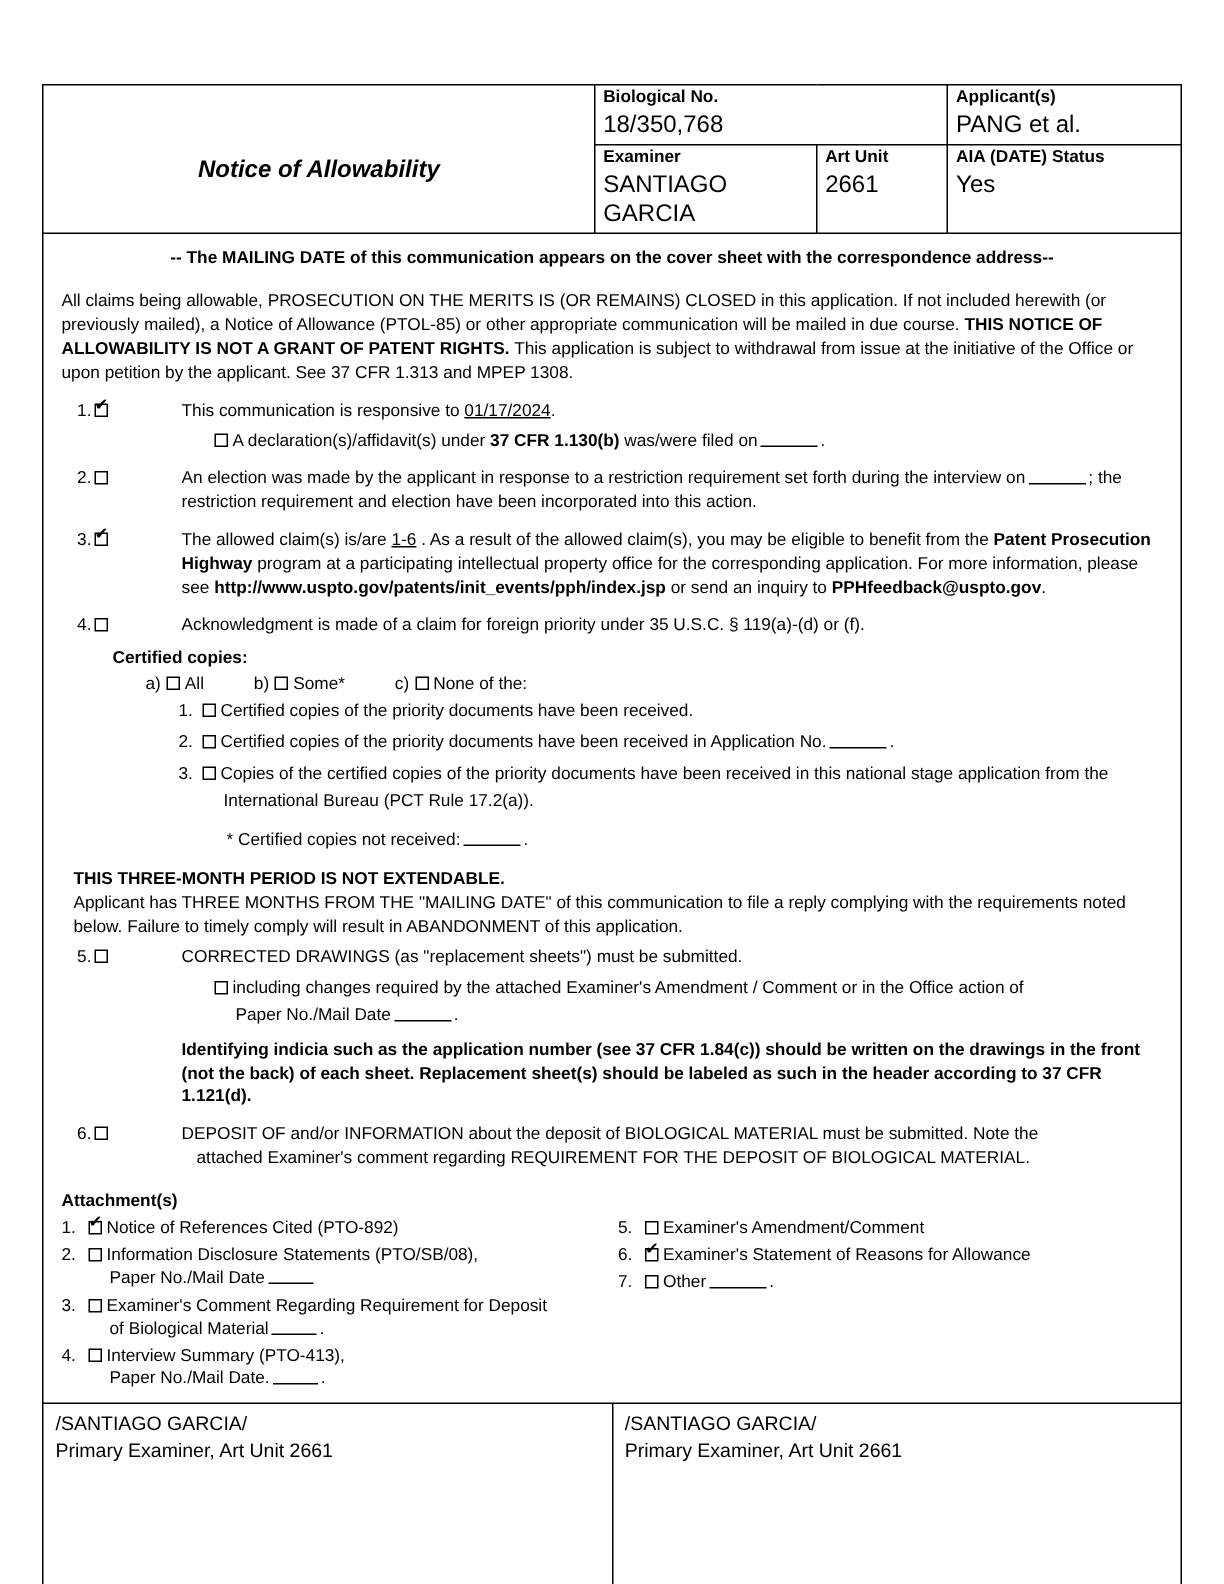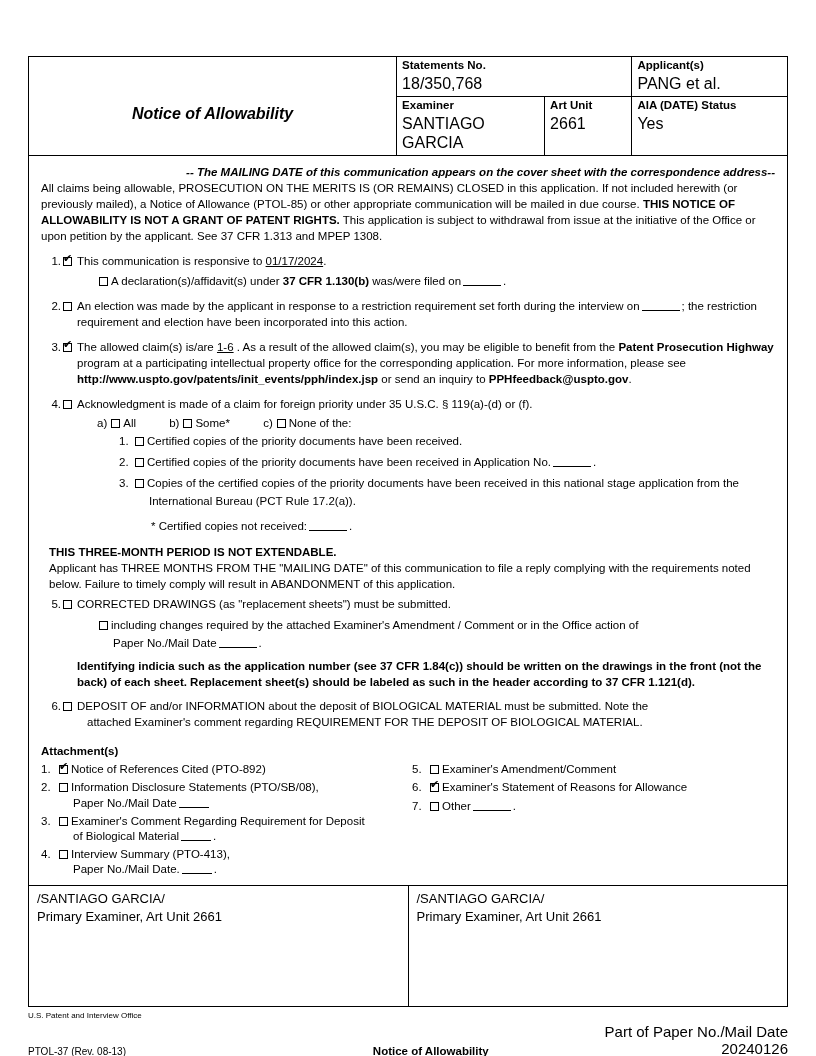--- a/index.html
+++ b/index.html
@@ -61,25 +61,24 @@
   }
 
   
   .body-box {
     border: 1px solid #000;
     border-top: none;
     padding: 10px 12px 8px 12px;
     box-sizing: border-box;
   }
   .center-italic-bold {
-    text-align: right;
-    font-style: italic;
+    text-align: center;
     font-weight: bold;
     font-size: 11.5px;
-    margin-bottom: 3px;
+    margin-bottom: 16px;
   }
   p.para {
     margin: 0 0 2px 0;
     line-height: 1.38;
     font-size: 11.5px;
   }
   b { font-weight: bold; }
   u { text-decoration: underline; }
 
   
@@ -123,20 +122,21 @@
     width: 20px;
     flex: 0 0 20px;
     text-align: right;
     padding-right: 2px;
   }
   .item .bx {
     flex: 0 0 14px;
   }
   .item .txt {
     flex: 1 1 auto;
+    margin-left: 44px;
   }
   .sub {
     margin-top: 5px;
     margin-left: 22px;
     line-height: 1.38;
   }
 
   .cert-head {
     font-weight: bold;
     margin-top: 8px;
@@ -226,21 +226,21 @@
       <colgroup>
         <col style="width:48.5%">
         <col style="width:19.5%">
         <col style="width:11.5%">
         <col style="width:20.5%">
       </colgroup>
       <tbody>
           <tr>
         <td rowspan="2" class="hdr-title">Notice of Allowability</td>
         <td colspan="2">
-          <span class="lbl">Statements No.</span>
+          <span class="lbl">Biological No.</span>
           <span class="val">18/350,768</span>
         </td>
         <td>
           <span class="lbl">Applicant(s)</span>
           <span class="val">PANG et al.</span>
         </td>
       </tr>
       <tr>
         <td colspan="1">
           <span class="lbl">Examiner</span>
@@ -291,20 +291,21 @@
           <span>The allowed claim(s) is/are </span><u>1-6</u><span> . As a result of the allowed claim(s), you may be eligible to benefit from the </span><b>Patent Prosecution Highway</b><span> program at a participating intellectual property office for the corresponding application. For more information, please see </span><b>http://www.uspto.gov/patents/init_events/pph/index.jsp</b><span> or send an inquiry to </span><b>PPHfeedback@uspto.gov</b><span>.</span>
         </div>
       </div>
 
       <div class="item">
         <div class="num">4.</div>
         <div class="bx"><span class="cb"></span></div>
         <div class="txt">Acknowledgment is made of a claim for foreign priority under 35 U.S.C. § 119(a)-(d) or (f).</div>
       </div>
 
+      <div class="cert-head">Certified copies:</div>
 
       <div class="opt-row">
         <span class="opt"><span>a)</span><span class="cb" style="margin-left:4px;"></span><span>All</span></span>
         <span class="opt"><span>b)</span><span class="cb" style="margin-left:4px;"></span><span>Some*</span></span>
         <span class="opt"><span>c)</span><span class="cb" style="margin-left:4px;"></span><span>None of the:</span></span>
       </div>
 
       <div class="numlist">
         <div class="n">1.</div>
         <div class="t"><span class="cb"></span><span>Certified copies of the priority documents have been received.</span></div>

